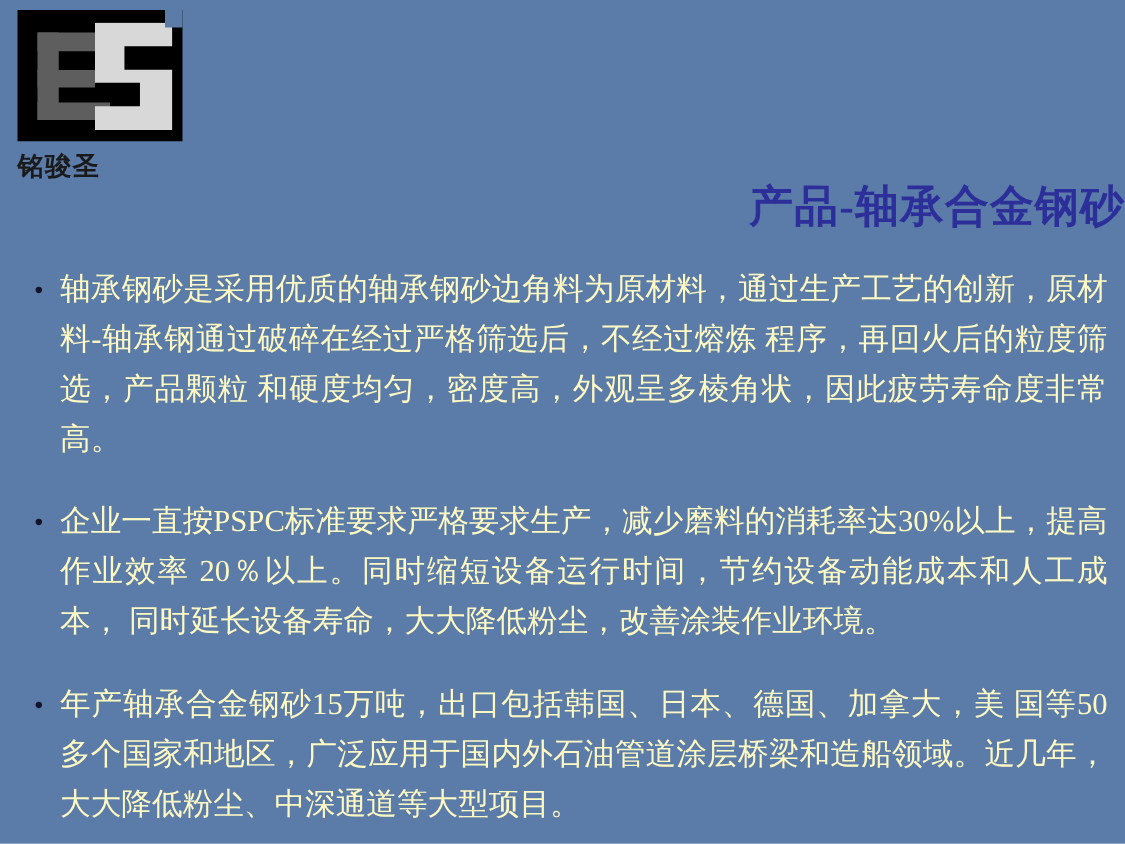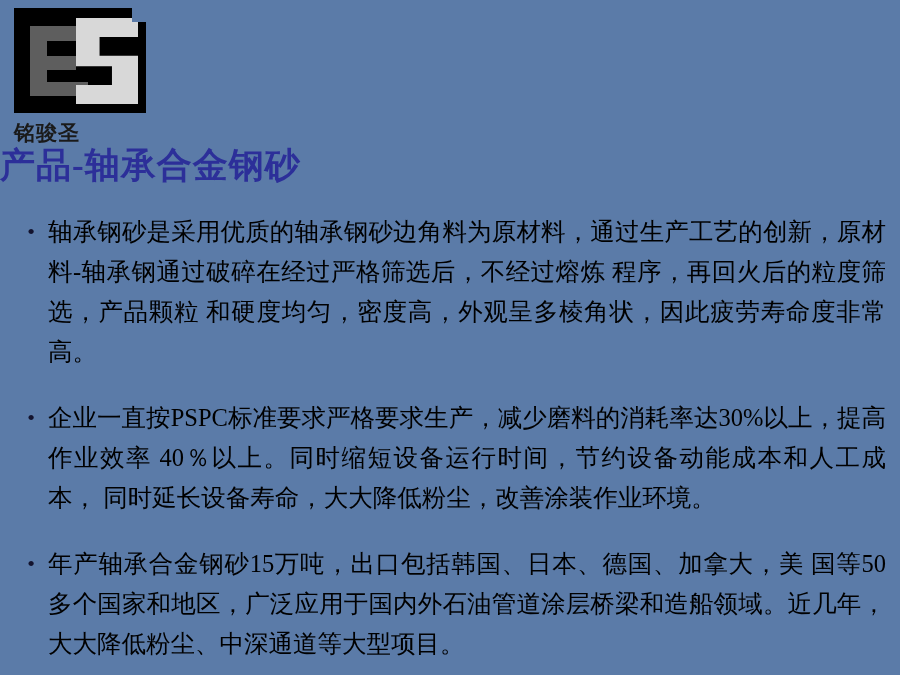--- a/index.html
+++ b/index.html
@@ -91,21 +91,21 @@
     font-size: 21px;
     color: #1a1a1a;
     letter-spacing: 1px;
   }
   
   #title {
     position: absolute;
     left: 0;
     top: 142px;
     width: 900px;
-    text-align: left;
+    text-align: right;
     font-family: "Liberation Serif", serif;
     font-weight: bold;
     font-size: 35px;
     color: #2c2f99;
     letter-spacing: 1px;
   }
   
   #body {
     position: absolute;
     left: 14px;
@@ -123,21 +123,21 @@
     font-size: 22px;
     line-height: 40px;
     color: #13132e;
     text-align: center;
   }
   .bullet-text {
     flex: 1 1 auto;
     font-family: "Liberation Serif", serif;
     font-size: 24.5px;
     line-height: 40px;
-    color: #000000;
+    color: #fef9c3;
     text-align: justify;
     text-justify: inter-ideograph;
   }
 </style>
 </head>
 <body>
 
 <div id="slide">
 
   <div id="logo-area">
@@ -156,21 +156,21 @@
 
   <div id="body">
 
     <div class="bullet-row">
       <div class="bullet-dot">•</div>
       <div class="bullet-text">轴承钢砂是采用优质的轴承钢砂边角料为原材料，通过生产工艺的创新，原材料-轴承钢通过破碎在经过严格筛选后，不经过熔炼 程序，再回火后的粒度筛选，产品颗粒 和硬度均匀，密度高，外观呈多棱角状，因此疲劳寿命度非常高。</div>
     </div>
 
     <div class="bullet-row">
       <div class="bullet-dot">•</div>
-      <div class="bullet-text">企业一直按PSPC标准要求严格要求生产，减少磨料的消耗率达30%以上，提高作业效率 40％以上。同时缩短设备运行时间，节约设备动能成本和人工成本， 同时延长设备寿命，大大降低粉尘，改善涂装作业环境。</div>
+      <div class="bullet-text">企业一直按PSPC标准要求严格要求生产，减少磨料的消耗率达30%以上，提高作业效率 20％以上。同时缩短设备运行时间，节约设备动能成本和人工成本， 同时延长设备寿命，大大降低粉尘，改善涂装作业环境。</div>
     </div>
 
     <div class="bullet-row">
       <div class="bullet-dot">•</div>
       <div class="bullet-text">年产轴承合金钢砂15万吨，出口包括韩国、日本、德国、加拿大，美 国等50多个国家和地区，广泛应用于国内外石油管道涂层桥梁和造船领域。近几年，大大降低粉尘、中深通道等大型项目。</div>
     </div>
 
   </div>
 </div>
 

